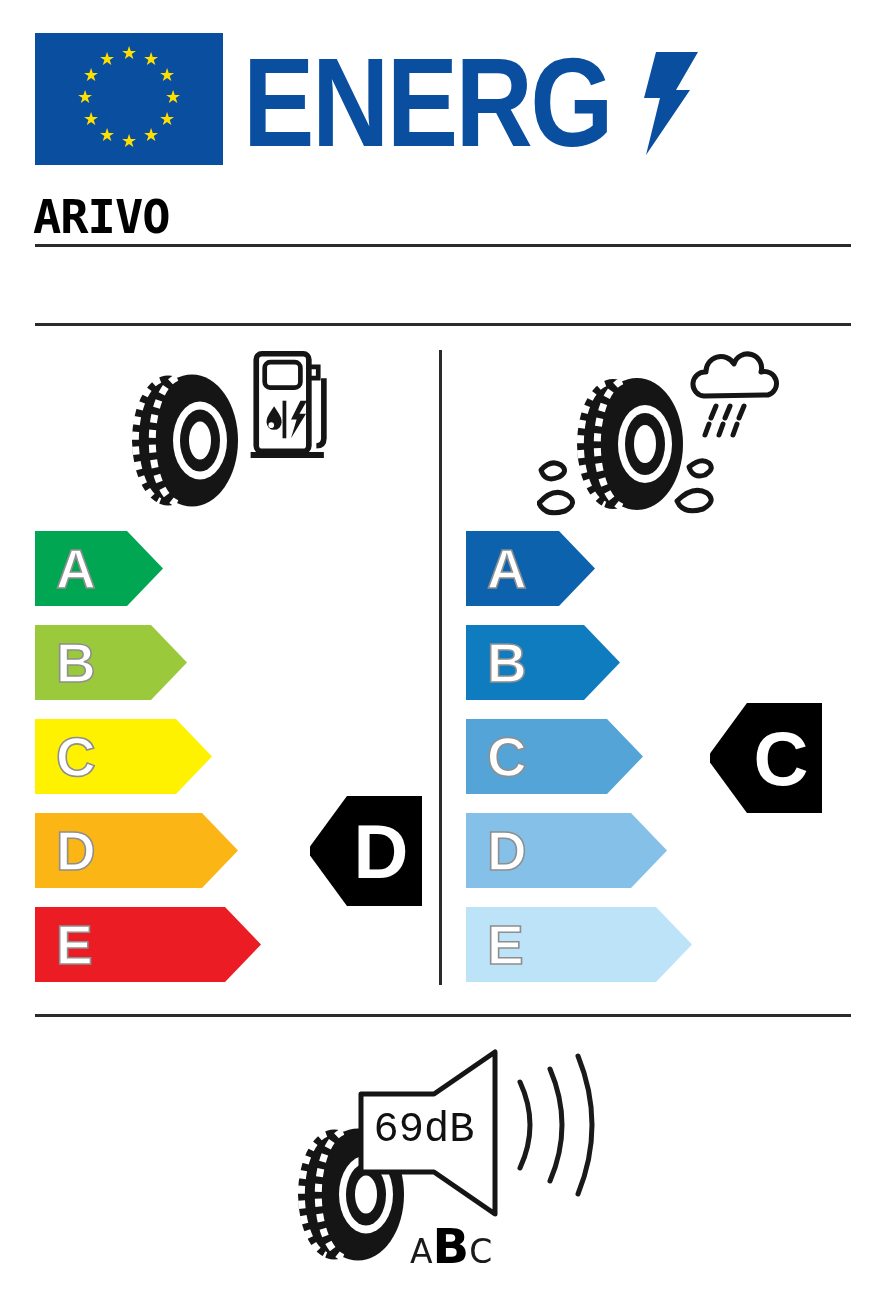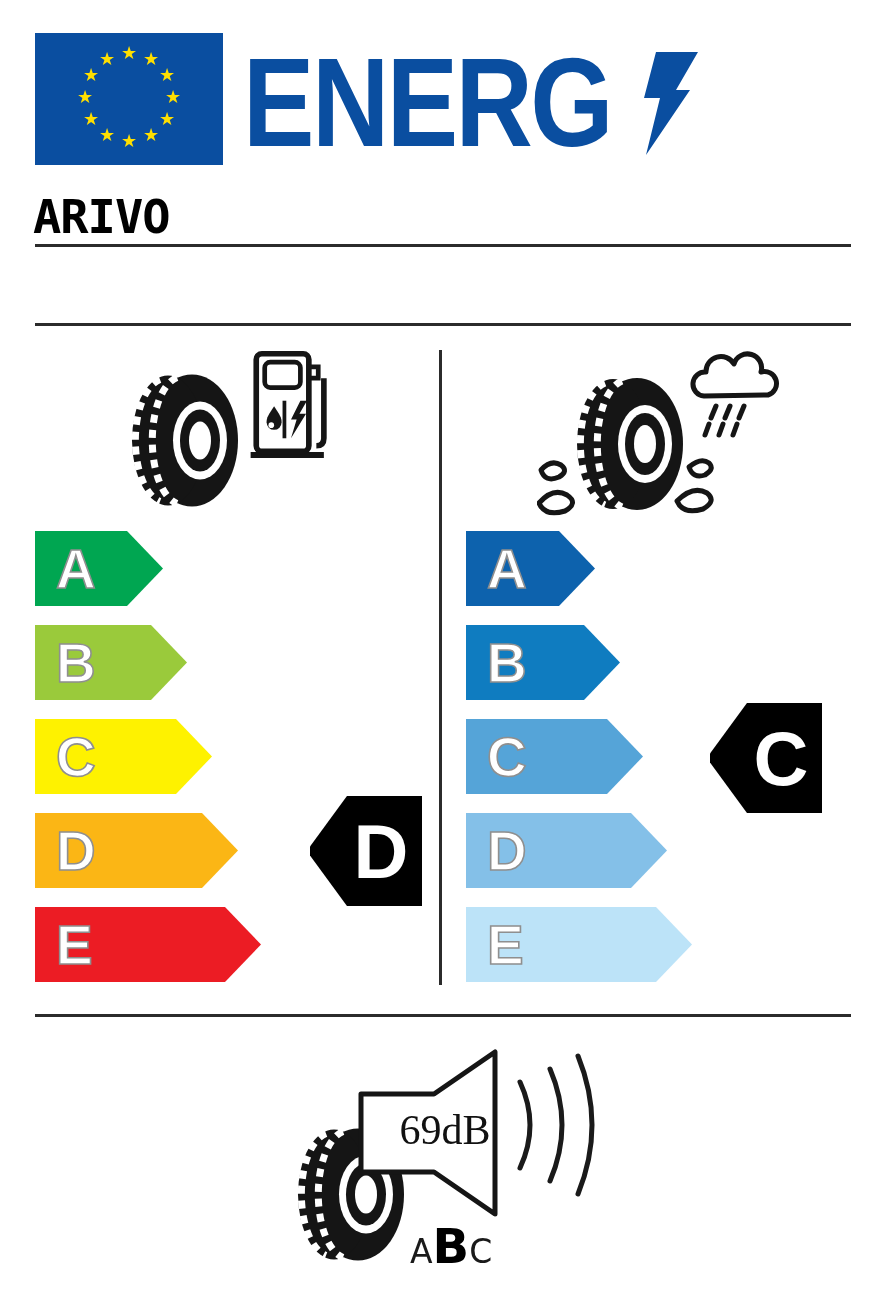--- a/index.html
+++ b/index.html
@@ -43,22 +43,22 @@
        clip-path:polygon(33% 0,100% 0,100% 100%,33% 100%,0 54%,0 46%);
        font-weight:700;font-size:76px;line-height:112px;text-align:center;
        box-sizing:border-box;padding-left:30px;}
   #fuel-indicator{left:310px;top:796px;}
   #wet-indicator{left:710px;top:703px;}
 
   
   .abs{position:absolute;}
 
   
-  #noise-db{position:absolute;left:391px;top:1106px;width:108px;text-align:center;
-       font-family:Liberation Serif, serif;font-size:42px;color:#111;}
+  #noise-db{position:absolute;left:370px;top:1106px;width:108px;text-align:center;
+       font-family:Liberation Mono, monospace;font-size:42px;color:#111;}
   #noise-classes{position:absolute;left:410px;top:1218px;display:flex;align-items:baseline;
        font-family:"DejaVu Sans",sans-serif;color:#1a1a1a;}
   #noise-classes .small{font-size:33px;font-weight:400;}
   #noise-classes .big{font-size:48px;font-weight:700;color:#000;}
 </style>
 </head>
 <body>
 
 <div id="label">
 

